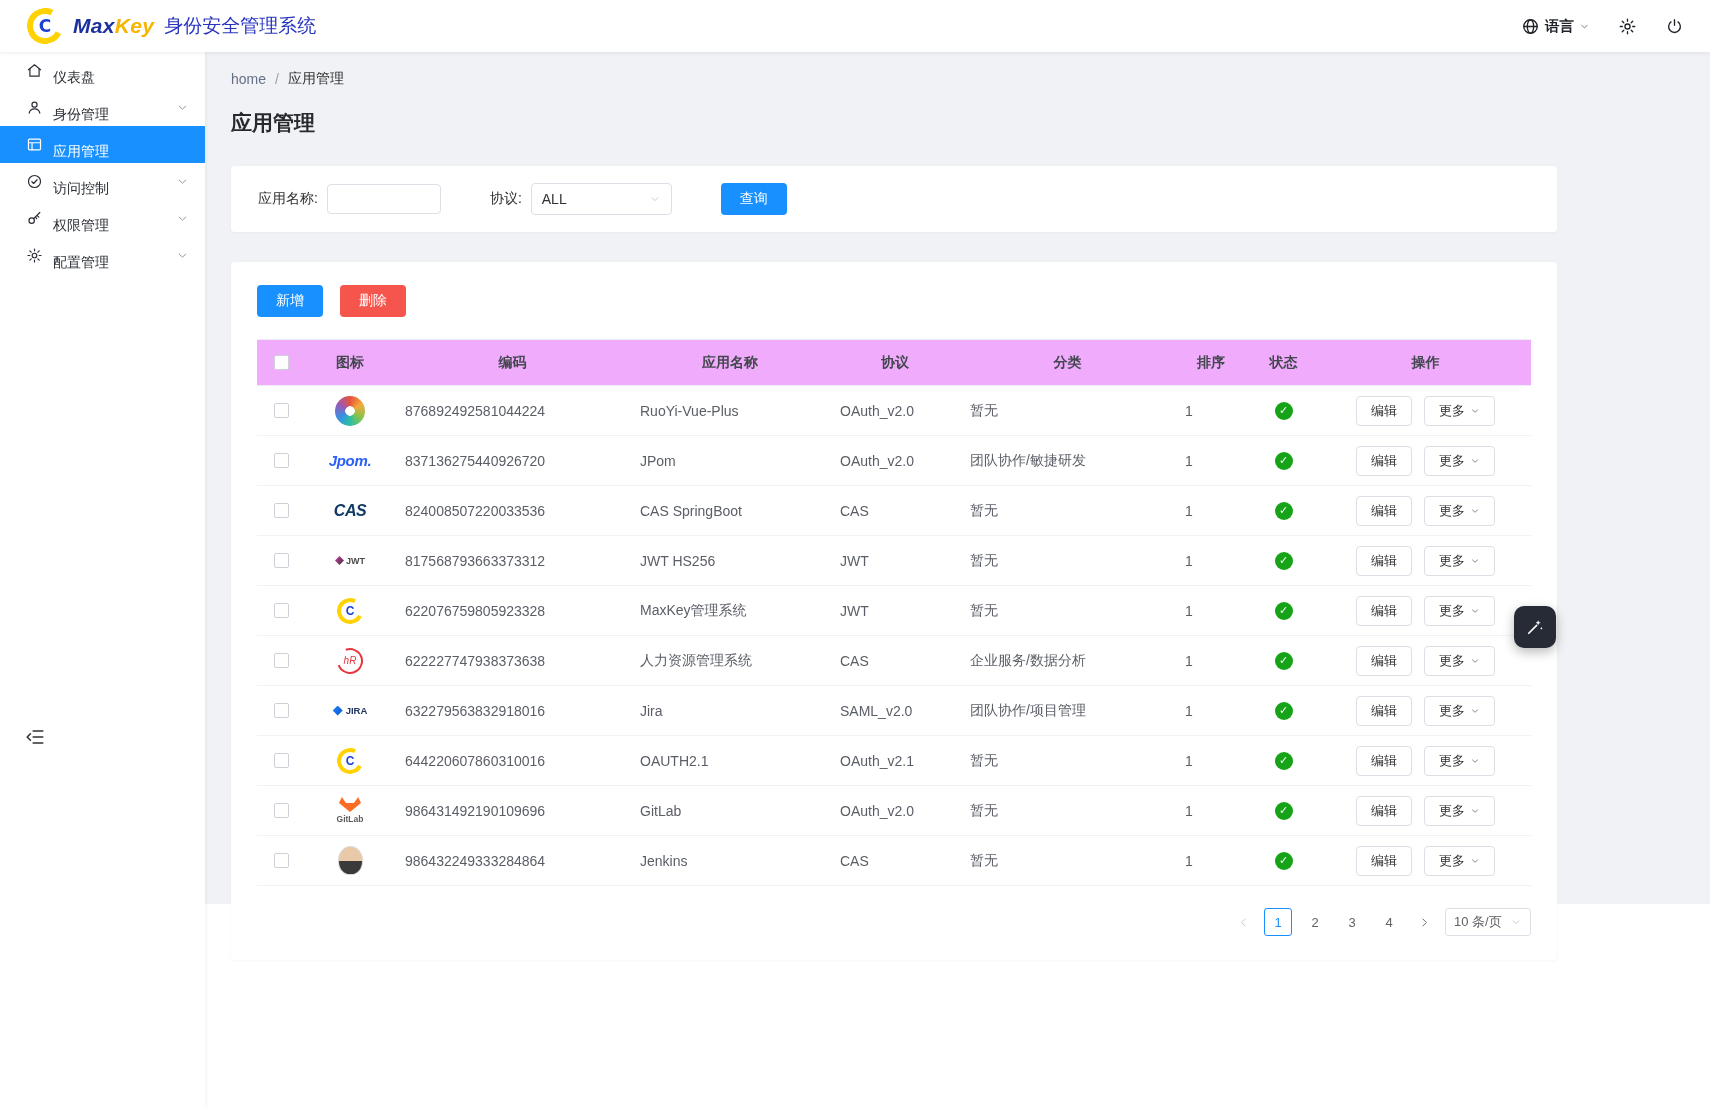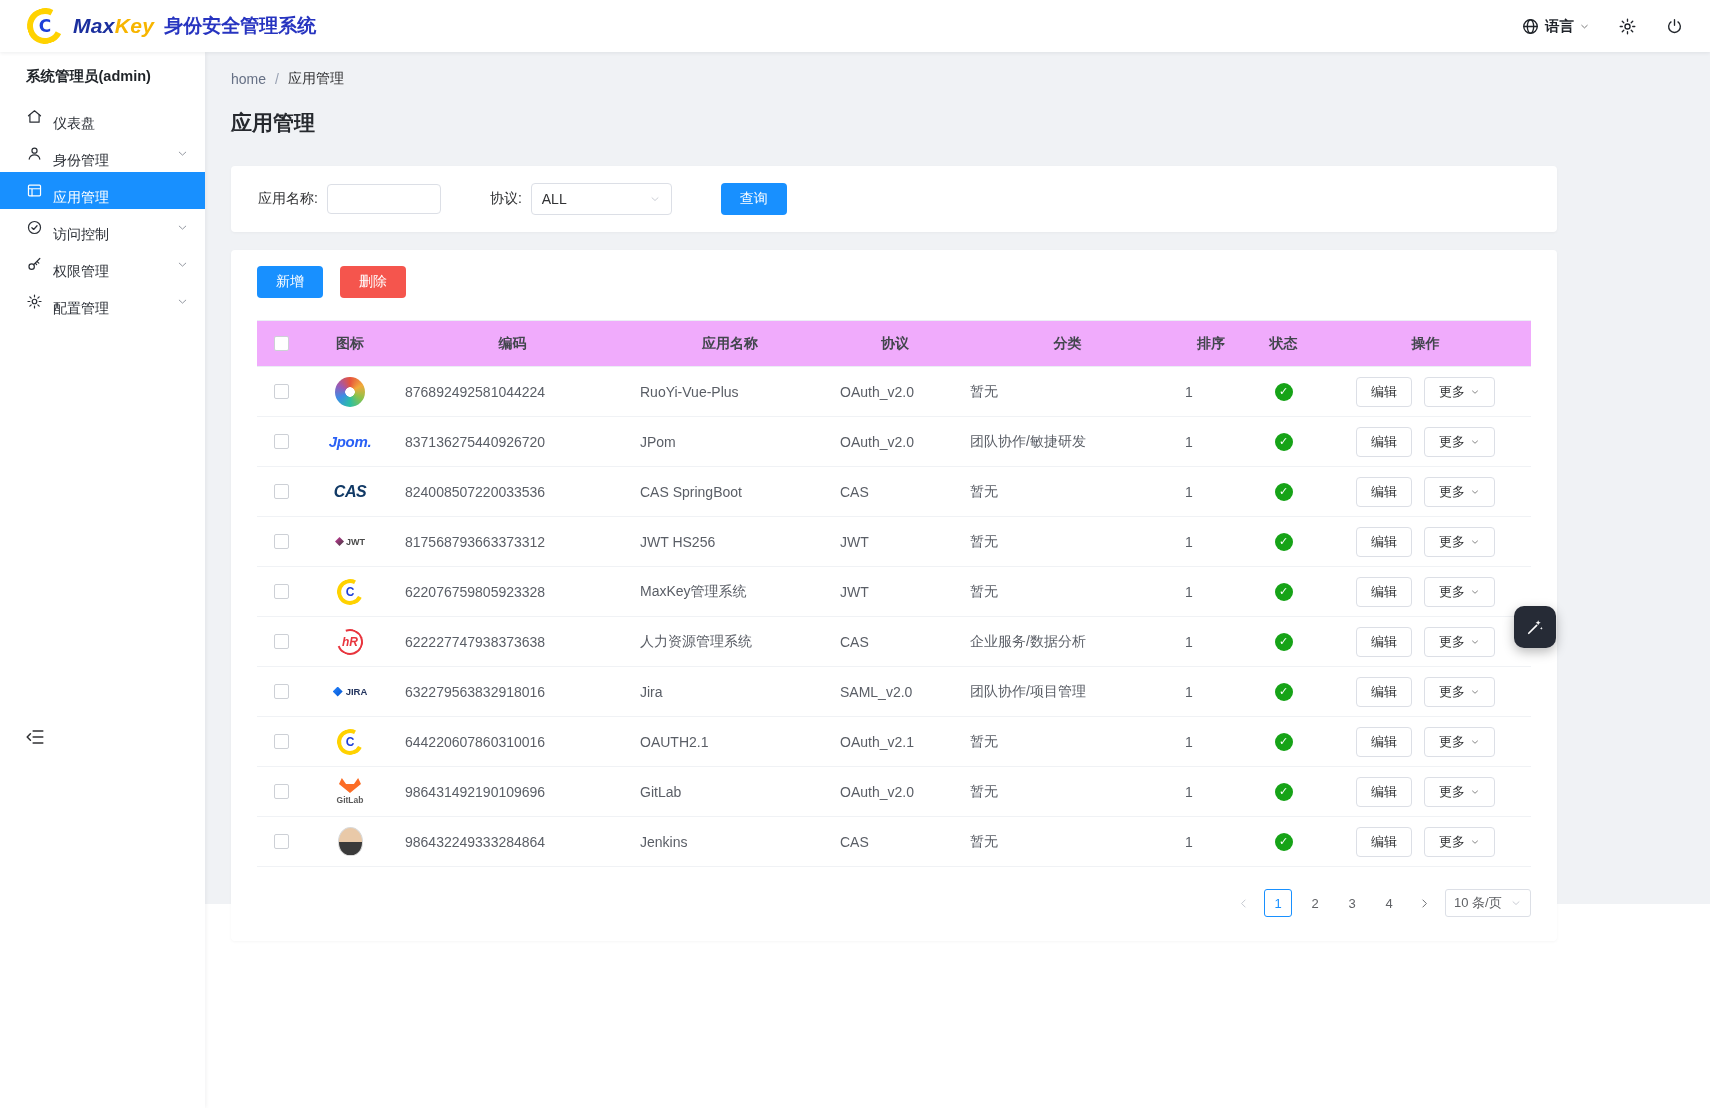--- a/index.html
+++ b/index.html
@@ -13,21 +13,21 @@
 
   
   .header { position:absolute; top:0; left:0; right:0; height:52px; background:#fff;
     display:flex; align-items:center; padding:0 26px; box-shadow:0 1px 4px rgba(0,21,41,.08); z-index:30; }
   .logo { position:relative; width:38px; height:38px; margin-right:9px; flex:none; }
   .logo-ring { position:absolute; inset:1px; border-radius:50%; border:6px solid #ffd200; border-right-color:transparent; transform:rotate(-18deg); }
   .logo-c { position:absolute; inset:0; display:flex; align-items:center; justify-content:center;
     color:#1d3fd8; font-weight:800; font-size:17px; font-family:"DejaVu Sans",sans-serif; }
   .brand-max { color:#1b2f9e; font-weight:800; font-style:italic; font-size:21px; letter-spacing:.3px; }
   .brand-key { color:#f7b500; font-weight:800; font-style:italic; font-size:21px; letter-spacing:.3px; }
-  .brand-title { color:#2734c0; font-weight:700; font-size:19px; margin-left:10px;text-align:center; }
+  .brand-title { color:#2734c0; font-weight:400; font-size:19px; margin-left:10px;text-align:center; }
   .header-right { margin-left:auto; display:flex; align-items:center; gap:28px; color:#1f2329; }
   .lang { display:flex; align-items:center; gap:5px; font-size:14.5px; font-weight:600; cursor:pointer; }
   .hicon { width:19px; height:19px; color:#1f2329; cursor:pointer; }
   .caret-sm { width:11px; height:11px; color:#555; }
 
   
   .sidebar { position:absolute; top:52px; left:0; width:205px; bottom:0; background:#fff;
     box-shadow:1px 0 4px rgba(0,21,41,.06); z-index:20; }
   .sidebar-user { padding:15px 0 12px 26px; font-weight:700; font-size:14.5px; color:#1f2328; }
   .menu-item { height:37px; display:flex; align-items:center; padding:0 16px 0 26px;
@@ -58,21 +58,21 @@
   .f-select { width:141px; height:32px; border:1px solid #dcdfe6; border-radius:4px; background:#fff;
     display:flex; align-items:center; justify-content:space-between; padding:0 10px; cursor:pointer; margin-right:49px; }
   .f-select-value { font-size:14px; color:#303133; }
   .sel-caret { width:12px; height:12px; color:#c0c4cc; }
 
   .btn { height:32px; padding:0 19px; border:none; border-radius:4px; font-size:14px; cursor:pointer;
     font-family:inherit; color:#fff; }
   .btn-primary { background:var(--primary); }
   .btn-danger { background:var(--danger); }
 
-  .table-card { margin-top:18px; padding:16px 26px 24px; }
+  .table-card { margin-top:30px; padding:23px 26px 24px; }
   .toolbar { display:flex; gap:17px; margin-bottom:22px; }
 
   .grid { display:grid; grid-template-columns:48px 90px 235px 200px 130px 215px 72px 73px 1fr; align-items:center; }
   .thead { height:47px; background:#f0abfc; border-top:1px solid #ebeef5; border-bottom:1px solid #ebeef5; }
   .hcell { font-size:14px; font-weight:600; color:#42464d; text-align:center; }
   .trow { height:50px; border-bottom:1px solid #f0f2f5; font-size:14px; color:#5a5e66; }
   .c-center { display:flex; align-items:flex-start; justify-content:center; }
   .c-left { padding-left:10px; text-align:left; }
 
   .checkbox { width:15px; height:15px; border:1px solid #cdd0d6; border-radius:2px; background:#fff;
@@ -93,21 +93,21 @@
       conic-gradient(#e6533c,#f2a93b,#8bc34a,#2bbfa3,#3a8ee6,#9b59b6,#e6533c); }
   .ic-jpom { color:#2a60f5; font-weight:800; font-style:italic; font-size:15px; letter-spacing:-.3px; }
   .ic-cas { color:#123a66; font-weight:800; font-style:italic; font-size:16px; letter-spacing:-.5px; }
   .ic-jwt { font-size:9px; font-weight:700; color:#4a4a4a; display:inline-flex; align-items:center; gap:2px; }
   .jwt-mark { width:9px; height:9px; background:linear-gradient(135deg,#d0379c,#3a3a3a); clip-path:polygon(50% 0,100% 50%,50% 100%,0 50%); display:inline-block; }
   .ic-mk { position:relative; width:28px; height:28px; }
   .mk-ring { position:absolute; inset:1px; border-radius:50%; border:4.5px solid #ffd200; border-right-color:transparent; transform:rotate(-18deg); }
   .ic-mk b { position:absolute; inset:0; display:flex; align-items:center; justify-content:center; color:#1d3fd8; font-size:12px; font-weight:800; }
   .ic-hr { position:relative; width:28px; height:28px; }
   .hr-ring { position:absolute; inset:1px; border-radius:50%; border:2.5px solid #e8353e; border-left-color:transparent; transform:rotate(25deg); }
-  .ic-hr b { position:absolute; inset:0; display:flex; align-items:center; justify-content:center; color:#e8353e; font-size:12px; font-weight:700; font-style:italic; }
+  .ic-hr b { position:absolute; inset:0; display:flex; align-items:center; justify-content:center; color:#e8353e; font-size:10px; font-weight:400; font-style:italic; }
   .ic-jira { display:inline-flex; align-items:center; gap:3px; font-size:9.5px; font-weight:800; color:#24355f; }
   .jira-mark { width:10px; height:10px; background:linear-gradient(135deg,#2684ff,#0052cc); clip-path:polygon(50% 0,100% 50%,50% 100%,0 50%); }
   .ic-gitlab { display:inline-flex; flex-direction:column; align-items:center; }
   .gl-fox { width:22px; height:15px; background:#fc6d26; clip-path:polygon(50% 100%,0 40%,13% 0,32% 40%,68% 40%,87% 0,100% 40%); }
   .ic-gitlab i { font-style:normal; font-size:8.5px; color:#5c5c5c; margin-top:2px; font-weight:600; }
   .ic-jenkins { width:25px; height:29px; border-radius:50% 50% 46% 46%;
     background:linear-gradient(180deg,#e9c9a8 0 52%,#3a3a3a 52% 100%); border:1px solid #d9d9d9; }
 
   
   .pagination { display:flex; justify-content:flex-end; align-items:center; gap:9px; margin-top:22px; }
@@ -164,21 +164,20 @@
     <span class="hicon">
       <svg viewBox="0 0 24 24" class="st">
           <path d="M12 3.5v7"></path>
           <path d="M7.6 6.2a7.4 7.4 0 1 0 8.8 0"></path>
         </svg>
     </span>
   </div>
 </div>
 
 <div class="sidebar">
-  <div class="sidebar-user">系统管理员(admin)</div>
   <div>
       <div class="menu-item">
     <span class="mi-icon">
           <svg viewBox="0 0 24 24" class="st">
             <path d="M3.5 11 12 4l8.5 7"></path>
             <path d="M5.5 9.5V20h13V9.5"></path>
           </svg>
         </span>
     <span class="mi-label">仪表盘</span>
     <span class="mi-caret" style="visibility: hidden;">

